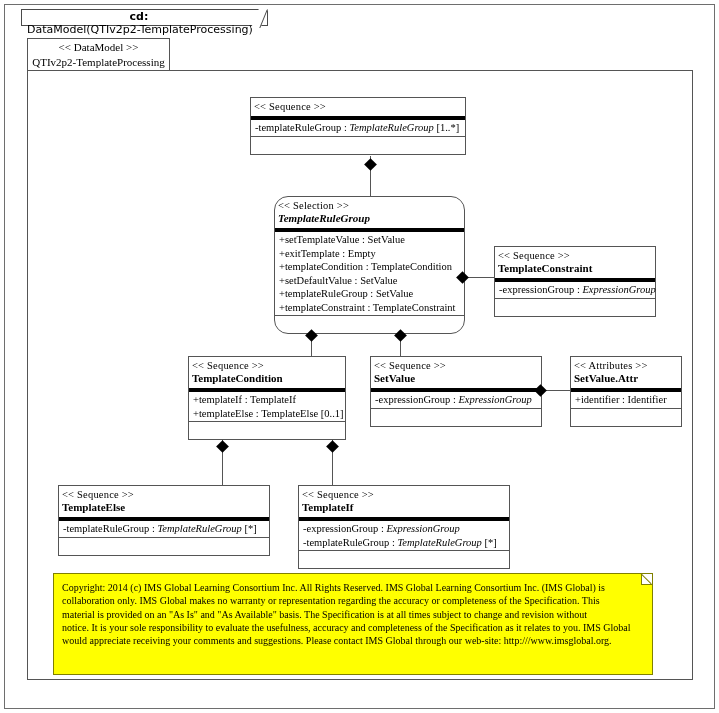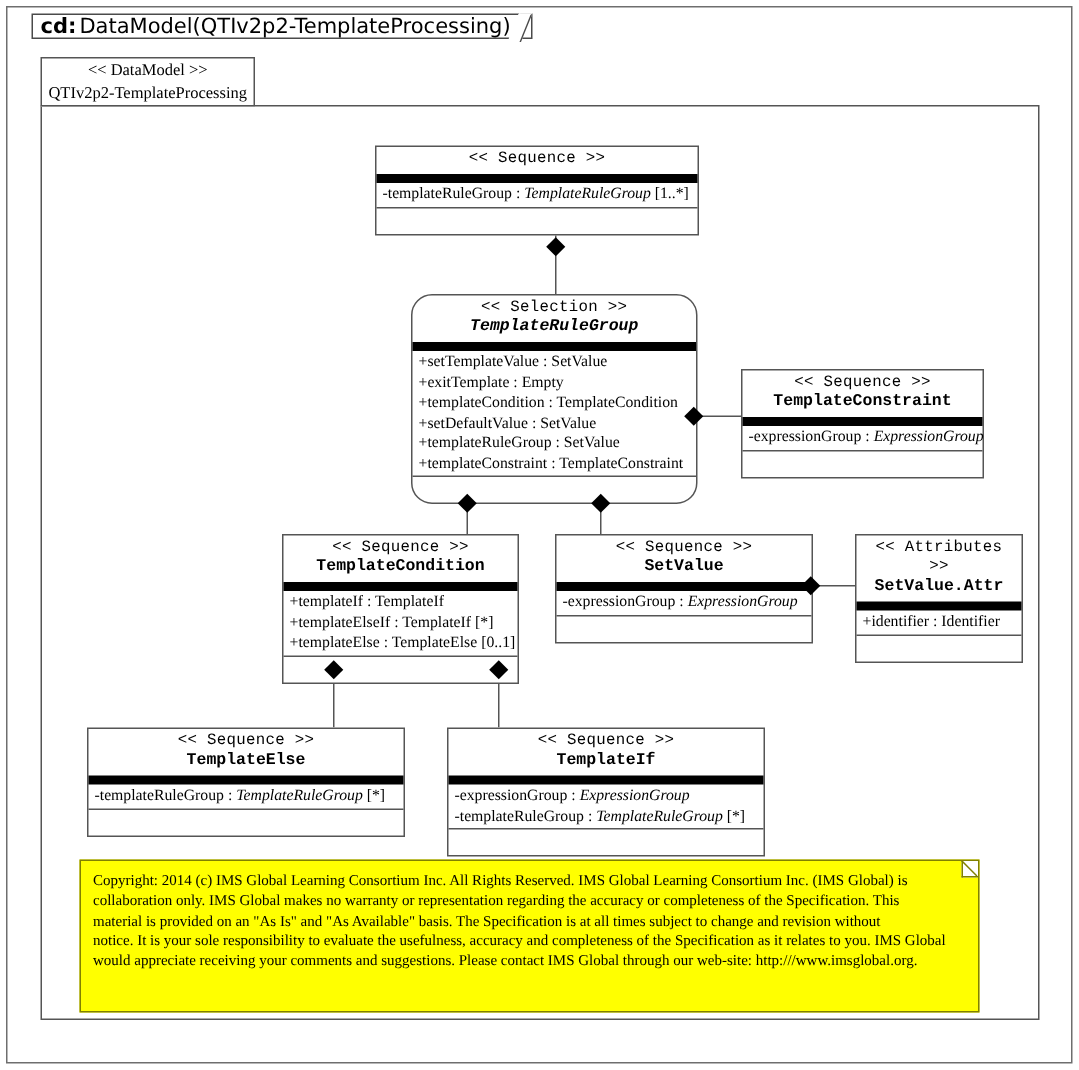--- a/index.html
+++ b/index.html
@@ -35,23 +35,24 @@
     left: 16px;
     top: 4px;
     height: 17px;
     border: 1px solid #4a4a4a;
     background: #ffffff;
     box-sizing: border-box;
     padding: 0 14px 0 5px;
     display: flex;
     align-items: center;
     font-family: "DejaVu Sans", sans-serif;
-    font-size: 14px;
+    font-size: 11px;
     color: #000000;
     white-space: nowrap;
+    flex-direction: column;
   }
   .frame-tab .tab-prefix {
     font-weight: bold;
     margin-right: 2px;
   }
   .frame-tab::after {
     content: "";
     position: absolute;
     right: -1px;
     top: -1px;
@@ -111,25 +112,24 @@
   .uml-class {
     position: absolute;
     background: #ffffff;
     border: 1px solid #555555;
     box-sizing: border-box;
     z-index: 5;
     font-size: 10.5px;
     color: #000000;
   }
   .uml-head {
-    text-align: center;
+    text-align: left;
     padding: 2px 3px 3px 3px;
-    border-bottom: 6px solid #000000;
+    border-bottom: 4px solid #000000;
     line-height: 13px;
-    font-family: Liberation Mono, monospace;
   }
   .uml-stereo {
     font-size: 10.5px;
     letter-spacing: 0.2px;
   }
   .uml-name {
     font-weight: bold;
     font-size: 11px;
   }
   .uml-name.abstract {
@@ -308,23 +308,20 @@
   <div class="uml-class" style="left:188px; top:356px; width:158px;">
     <div class="uml-head">
       <div class="uml-stereo">&lt;&lt; Sequence &gt;&gt;</div>
       <div class="uml-name">TemplateCondition</div>
     </div>
     <div class="uml-attrs">
       <div class="uml-attr">
         <span>+</span><span>templateIf</span><span> : </span><span>TemplateIf</span>
       </div>
       <div class="uml-attr">
-        <span>+</span><span>templateElseIf</span><span> : </span><span>TemplateIf</span><span> [*]</span>
-      </div>
-      <div class="uml-attr">
         <span>+</span><span>templateElse</span><span> : </span><span>TemplateElse</span><span> [0..1]</span>
       </div>
     </div>
     <div class="uml-ops"></div>
   </div>
 
   <div class="uml-class" style="left:370px; top:356px; width:172px;">
     <div class="uml-head">
       <div class="uml-stereo">&lt;&lt; Sequence &gt;&gt;</div>
       <div class="uml-name">SetValue</div>

